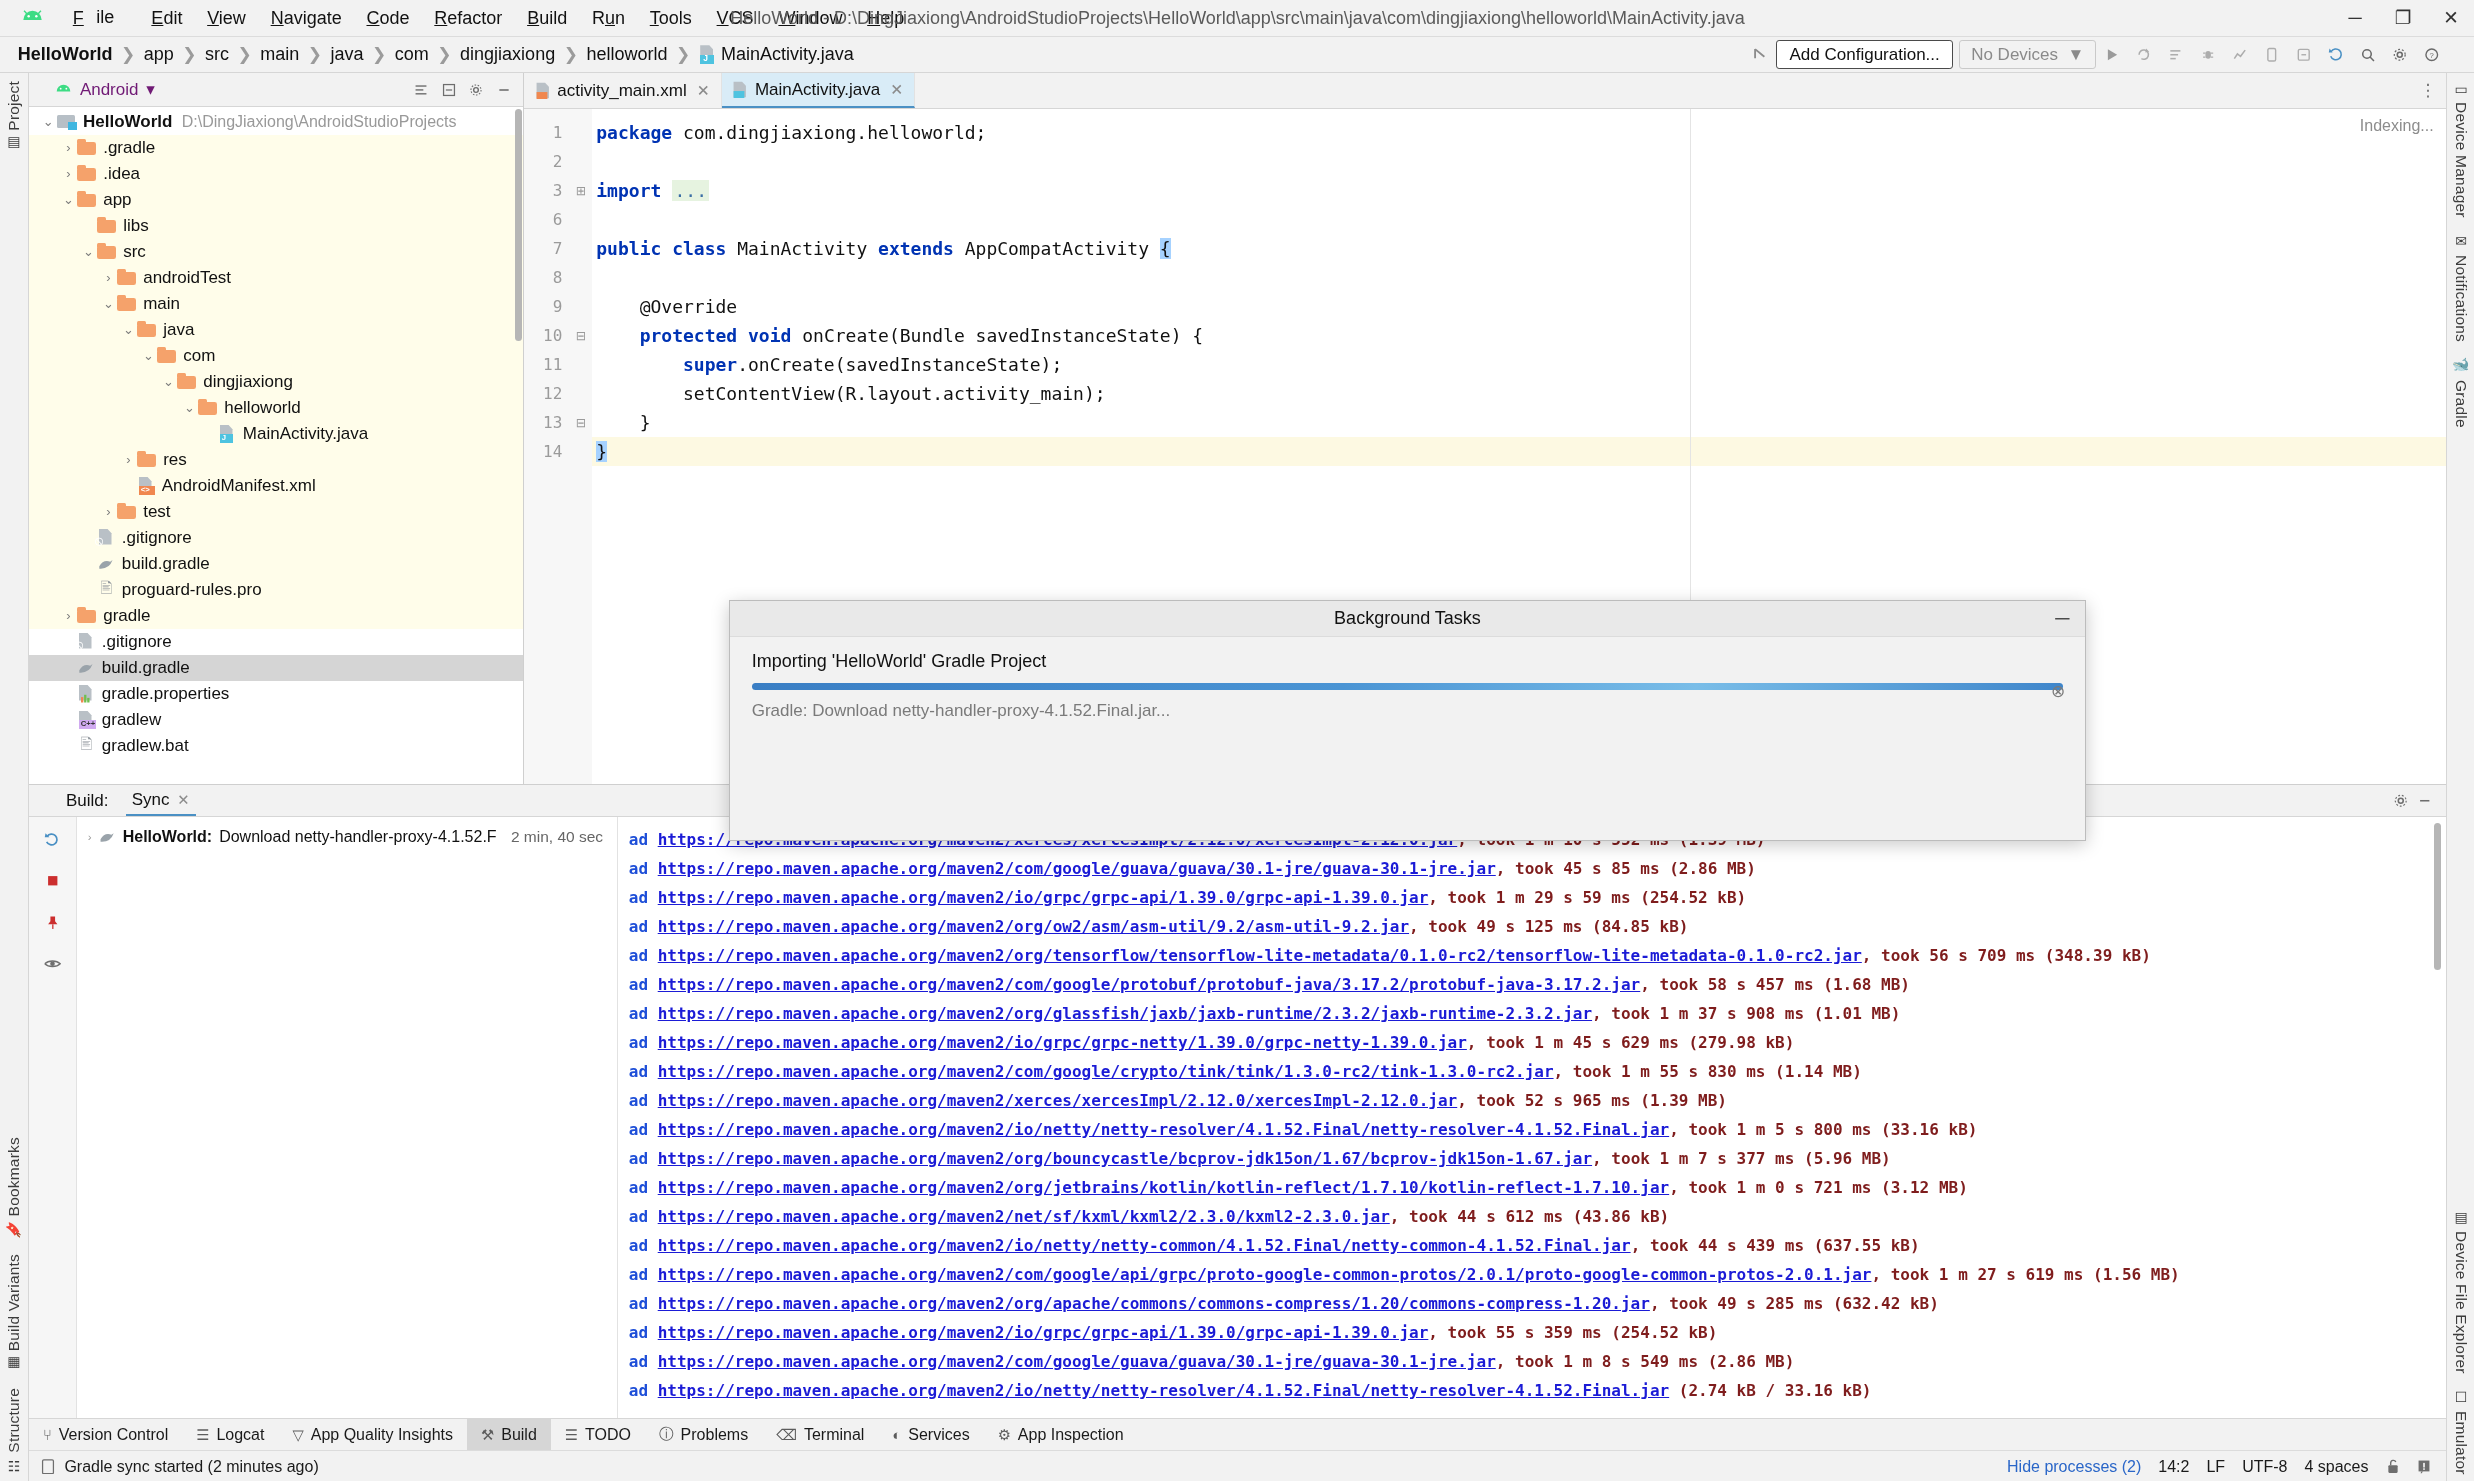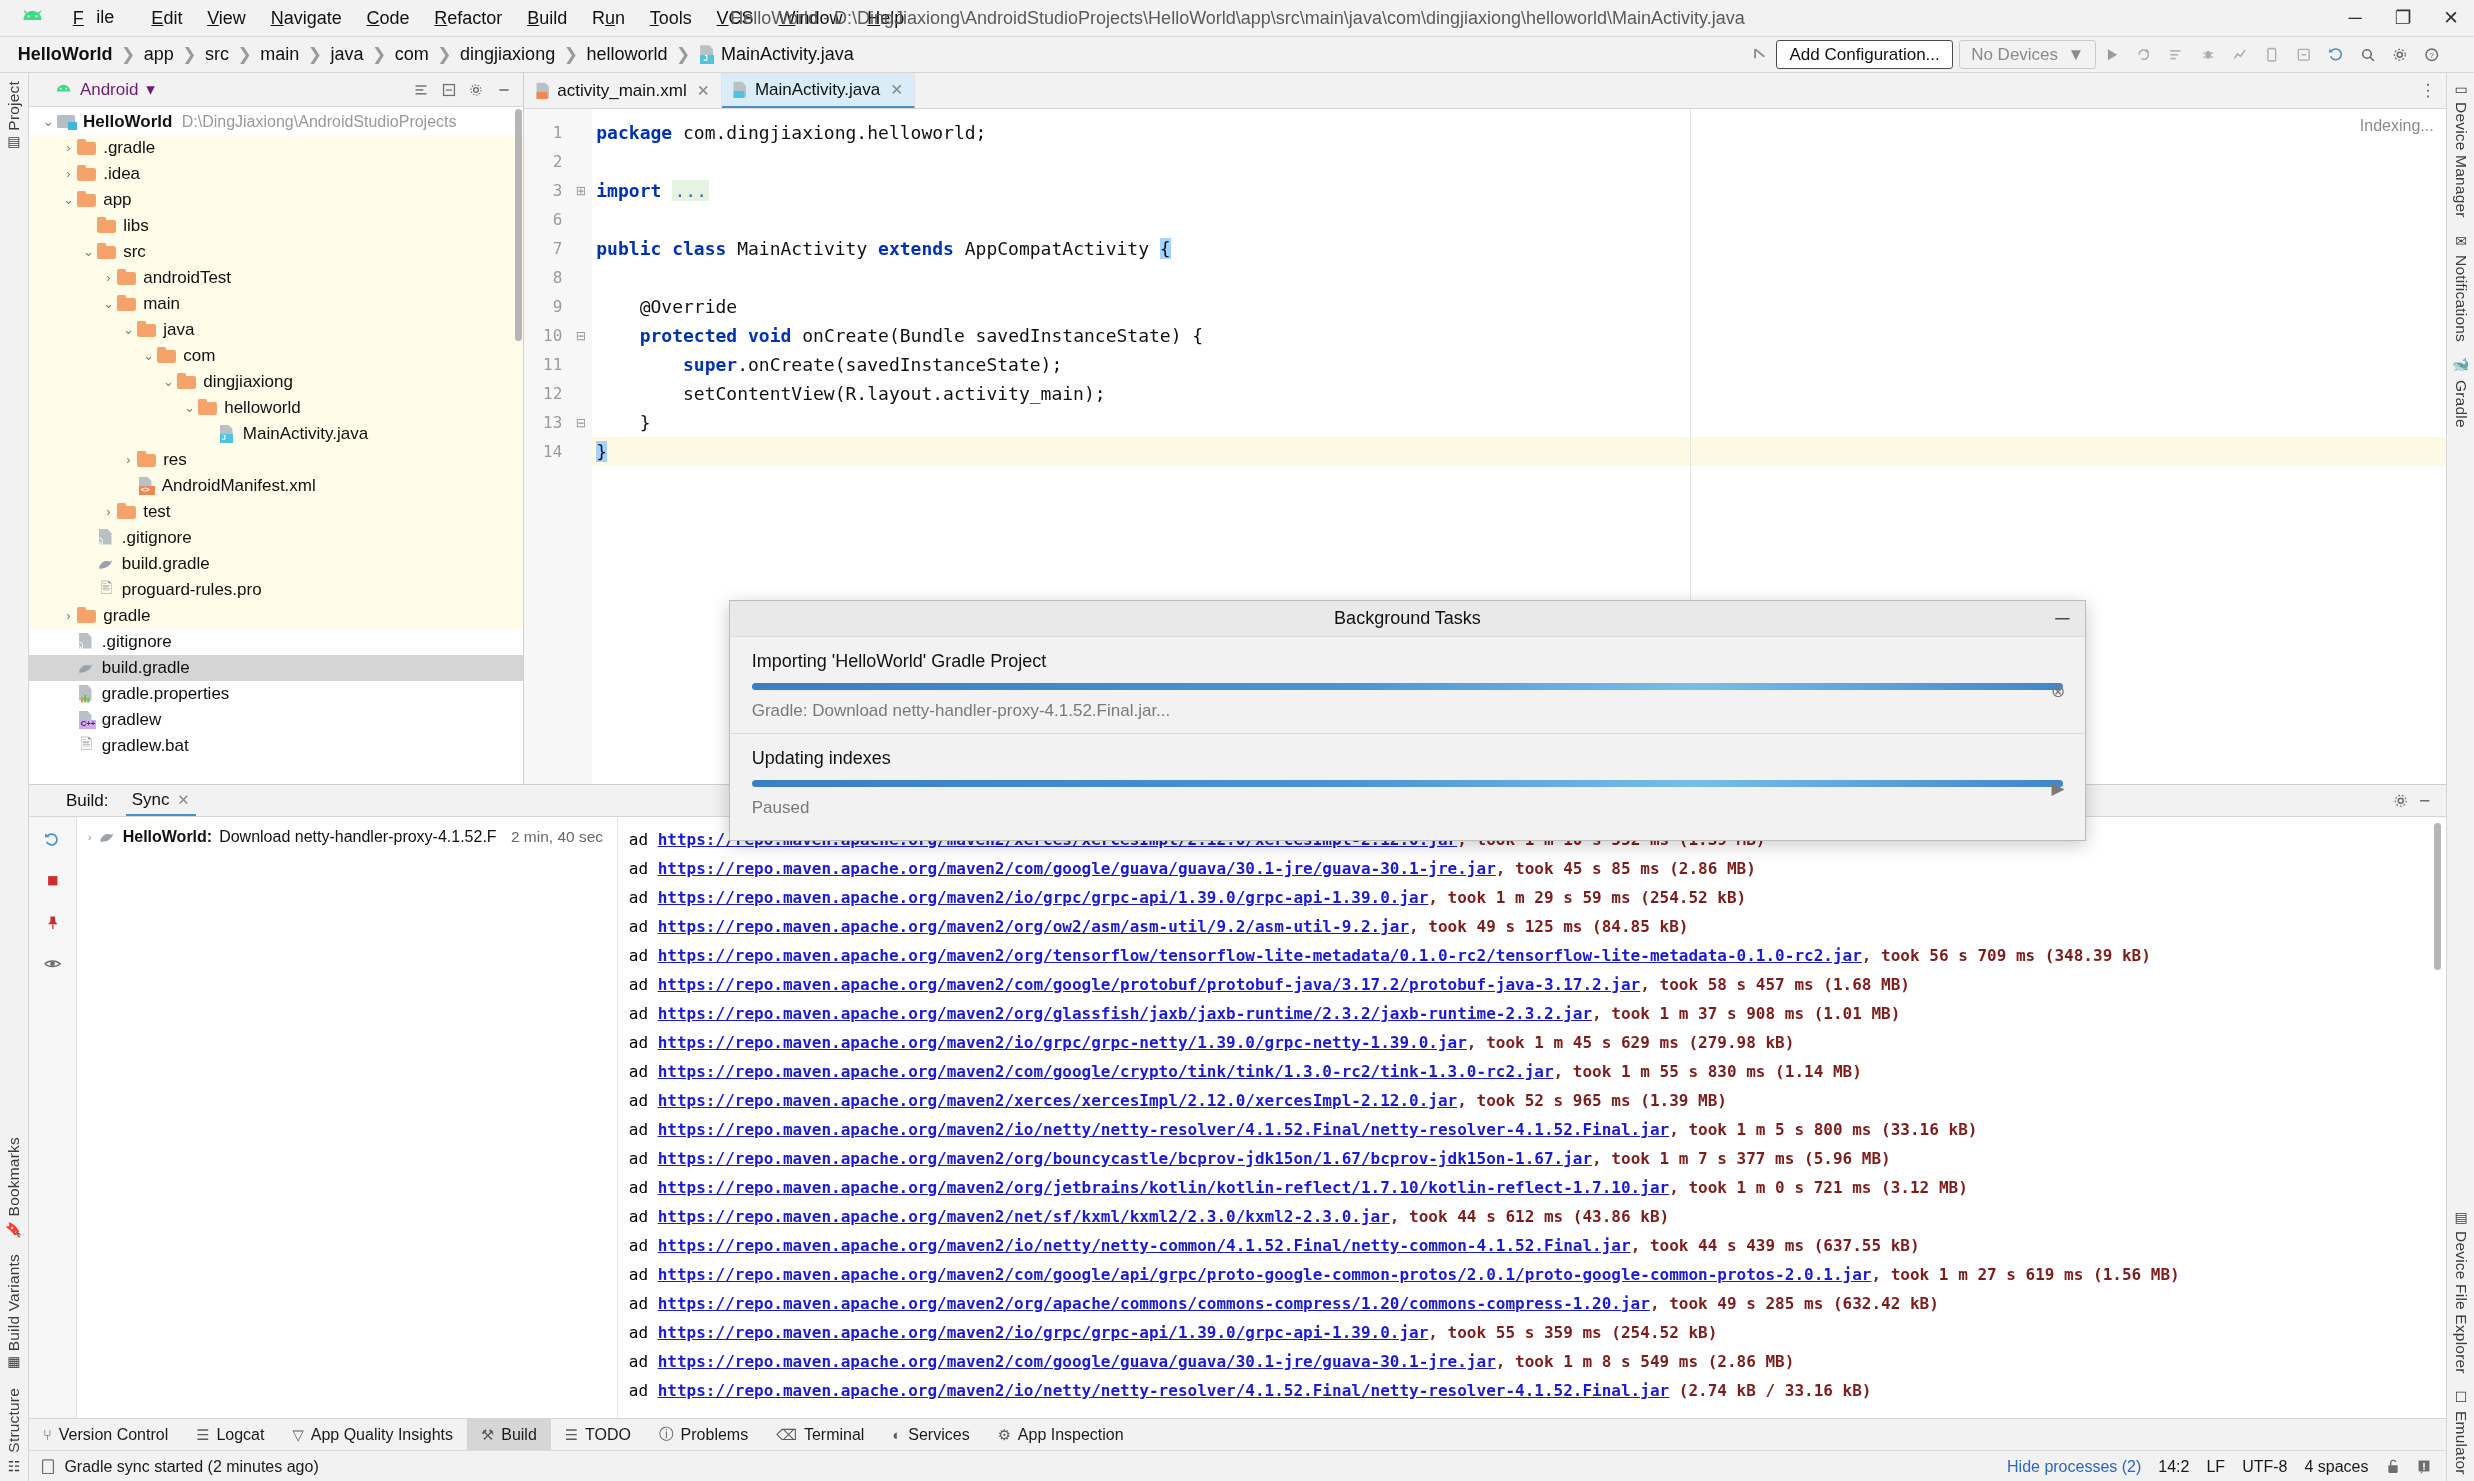--- a/index.html
+++ b/index.html
@@ -129,21 +129,21 @@
   .bmain{flex:1;display:flex;min-height:0;}
   .btoolcol{width:48px;background:#f6f6f6;border-right:0.8px solid #e2e2e2;display:flex;flex-direction:column;align-items:center;padding-top:9.3px;gap:15.5px;flex:none;}
   .btoolcol .bi{width:29px;height:26px;display:flex;align-items:center;justify-content:center;font-size:15.5px;color:#6e6e6e;}
   .btree{width:541px;border-right:0.8px solid #e2e2e2;padding:10.8px 7.7px 0 10.8px;flex:none;overflow:hidden;background:#fff;}
   .btree .node{display:flex;align-items:center;gap:7px;font-size:16px;color:#111;white-space:nowrap;}
   .btree .node .sp{color:#9b9b9b;font-size:11.6px;}
   .btree .node .nm{font-weight:bold;}
   .btree .node .tm{margin-left:auto;color:#666;font-size:15.5px;padding-right:6.2px;}
   .blog{flex:1;overflow:hidden;padding:7.7px 0 0 0;position:relative;background:#fff;min-width:0;}
   .logline{height:29px;line-height:29px;font-family:"DejaVu Sans Mono",monospace;font-size:16px;white-space:nowrap;color:#111;padding-left:10.8px;font-weight:bold;}
-  .logline .id{color:#000000;font-weight:normal;}
+  .logline .id{color:#1d4ed8;font-weight:bold;}
   .logline a{color:#1b1bd6;text-decoration:underline;font-weight:bold;}
   .logline .meta{color:#7f1d1d;font-weight:bold;}
   .logscroll{position:absolute;right:4.6px;top:6.2px;width:7px;height:147px;background:#b6b6b6;border-radius:3.9px;}
 
   
   .bottombar{height:32px;display:flex;align-items:stretch;background:#f2f2f2;border-top:0.8px solid #d6d6d6;flex:none;}
   .btab{display:flex;align-items:center;gap:7px;padding:0 14px;font-size:16px;color:#1a1a1a;white-space:nowrap;}
   .btab.active{background:#d6d6d6;}
   .btab .g{font-size:14.7px;color:#5c5c5c;}
   .statusbar{height:32px;display:flex;align-items:center;background:#f2f2f2;border-top:0.8px solid #dcdcdc;padding-left:12.4px;flex:none;}
@@ -651,26 +651,20 @@
             <span class="t">Background Tasks</span>
             <span class="min">─</span>
           </div>
           <div class="bgbody" id="bgbody">
               <div class="task">
                 <div class="tt">Importing 'HelloWorld' Gradle Project</div>
                 <div class="pbar" style="width:100%"></div>
                 <div class="sub">Gradle: Download netty-handler-proxy-4.1.52.Final.jar...</div>
                 <div class="ctl">⊗</div>
               </div>
-              <div class="task">
-                <div class="tt">Updating indexes</div>
-                <div class="pbar" style="width:100%"></div>
-                <div class="sub">Paused</div>
-                <div class="ctl">▶</div>
-              </div>
             </div>
         </div>
 
       </div>
 
       <div class="buildpanel">
         <div class="bhdr">
           <span class="lb">Build:</span>
           <span class="synctab">
             <span>Sync</span>

